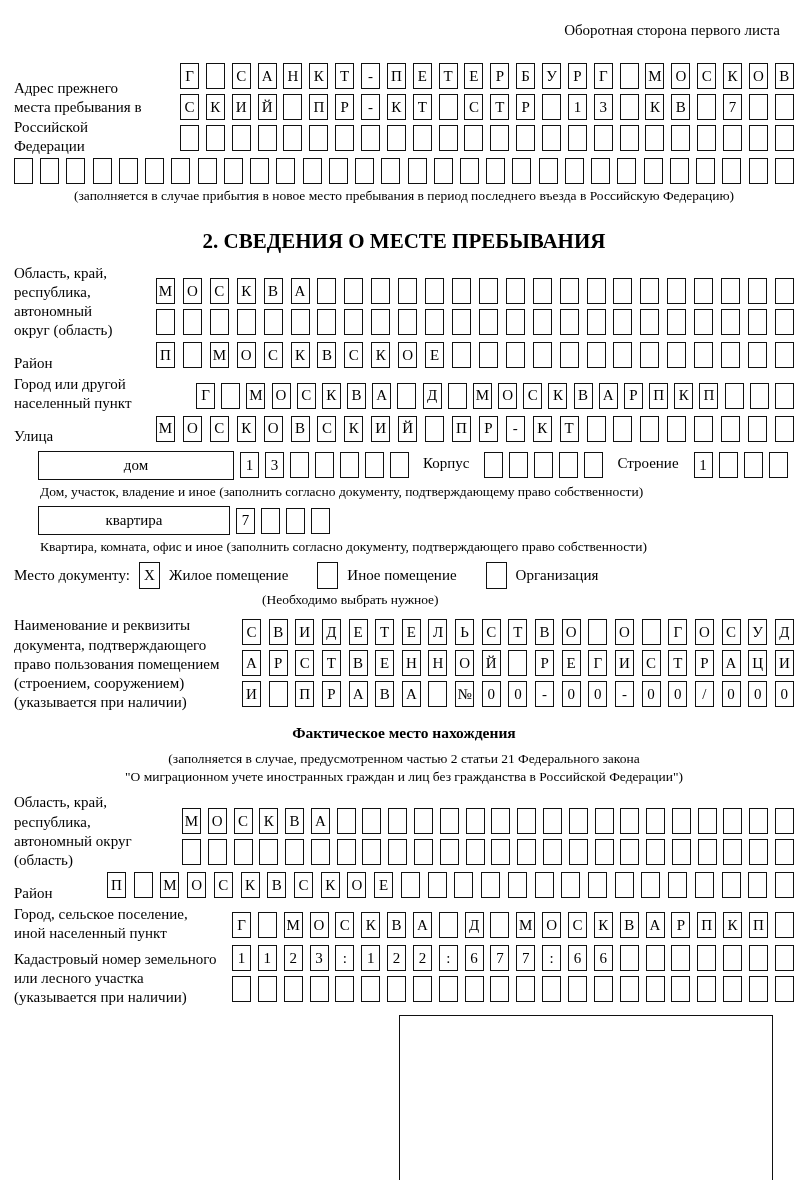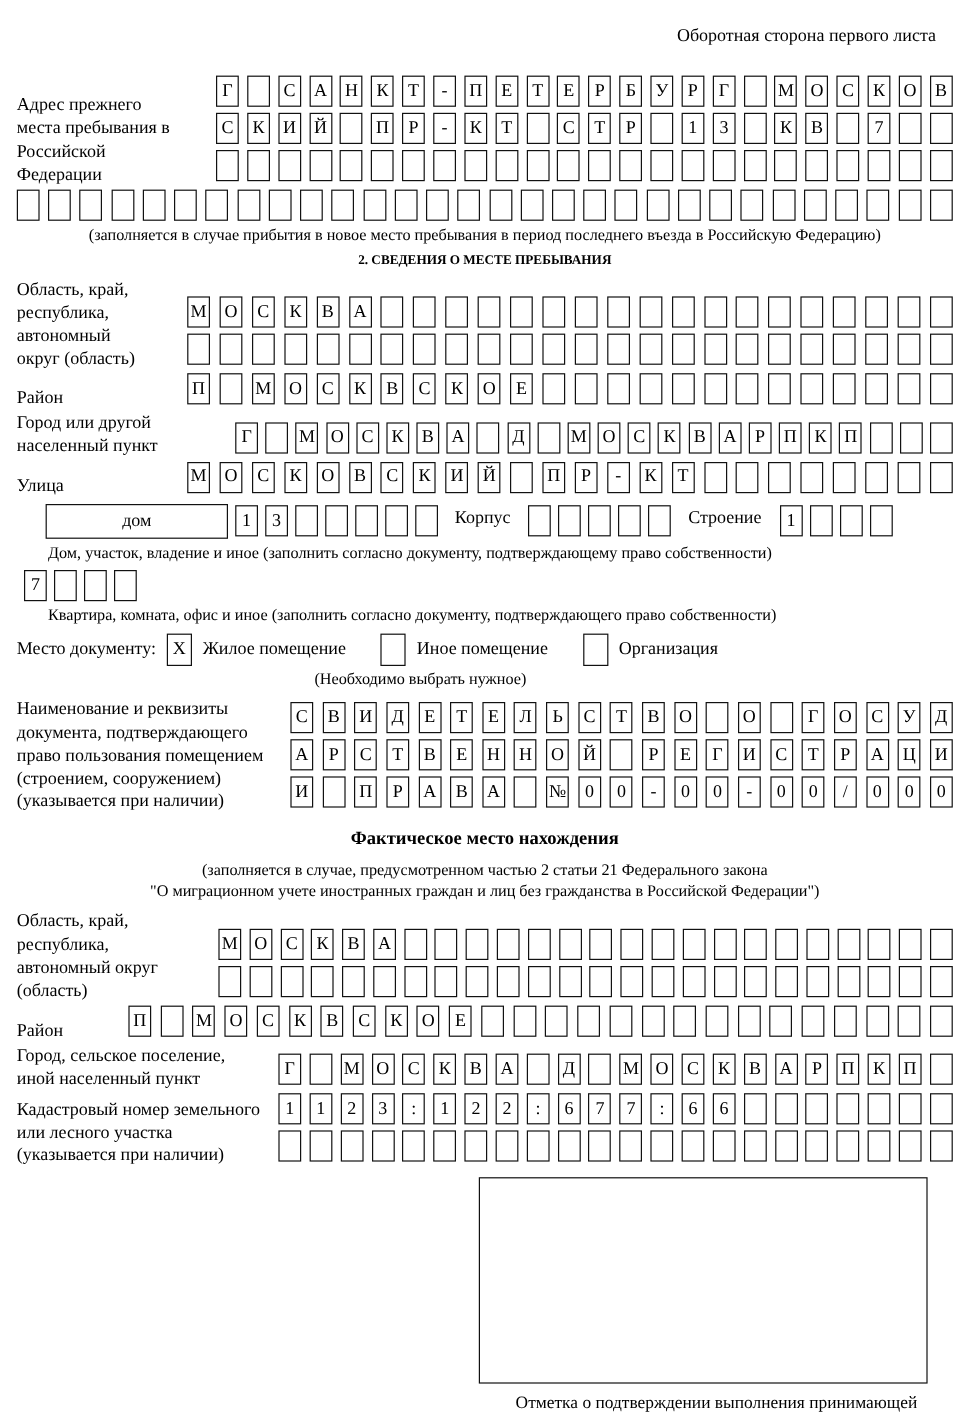--- a/index.html
+++ b/index.html
@@ -17,39 +17,39 @@
   .fcells{flex:1;min-width:0;}
   .cellrow{display:flex;justify-content:space-between;margin-bottom:5px;}
   .cell{
     width:19px;height:26px;border:1.5px solid #111;flex-shrink:0;
     display:flex;align-items:center;justify-content:center;
     font-size:15px;line-height:1;
   }
   .fullrow{margin:0 0 3px 0;}
   .note{font-size:13.5px;line-height:1.3;}
   .center{text-align:center;}
-  .h2{font-size:11px;font-weight:bold;text-align:center;margin:6px 0 10px;}
+  .h2{font-size:21px;font-weight:bold;text-align:center;margin:24px 0 10px;}
   .h3{font-size:15.5px;font-weight:bold;text-align:center;margin:12px 0 8px;}
 
   
   .lw-prev{width:166px;padding-right:36px;}
   .lw-std{width:142px;padding-right:32px;}
   .lw-city2{width:182px;padding-right:14px;}
   .lw-doc{width:228px;padding-right:10px;}
   .lw-reg3{width:168px;padding-right:14px;}
   .lw-dis3{width:93px;padding-right:8px;}
   .lw-city3{width:218px;padding-right:10px;}
 
   .house-row{display:flex;align-items:center;margin:4px 0 3px;}
   .wide-box{
     border:1.5px solid #111;height:29px;
     display:flex;align-items:center;justify-content:center;
     font-size:15px;margin-left:24px;flex-shrink:0;
   }
-  .wb-house{width:152px;}
+  .wb-house{width:196px;}
   .wb-apt{width:192px;}
   .cellgroup{display:flex;gap:6px;margin-left:6px;}
   .inline-label{font-size:15px;margin:0 9px 4px 14px;white-space:nowrap;}
   .under-note{margin:1px 0 6px 26px;}
 
   .premises-row{display:flex;align-items:center;margin:6px 0 2px;gap:9px;}
   .plabel{font-size:15px;white-space:nowrap;}
   .checkbox{
     width:21px;height:27px;border:1.5px solid #111;flex-shrink:0;
     display:flex;align-items:center;justify-content:center;font-size:15px;
@@ -363,20 +363,21 @@
     <div class="cellgroup">
         <span class="cell">1</span>
         <span class="cell"></span>
         <span class="cell"></span>
         <span class="cell"></span>
       </div>
   </div>
   <div class="note under-note">Дом, участок, владение и иное (заполнить согласно документу, подтверждающему право собственности)</div>
 
   <div class="house-row">
+    <div class="wide-box wb-apt">квартира</div>
     <div class="cellgroup">
         <span class="cell">7</span>
         <span class="cell"></span>
         <span class="cell"></span>
         <span class="cell"></span>
       </div>
   </div>
   <div class="note under-note">Квартира, комната, офис и иное (заполнить согласно документу, подтверждающего право собственности)</div>
 
   <div class="premises-row">

